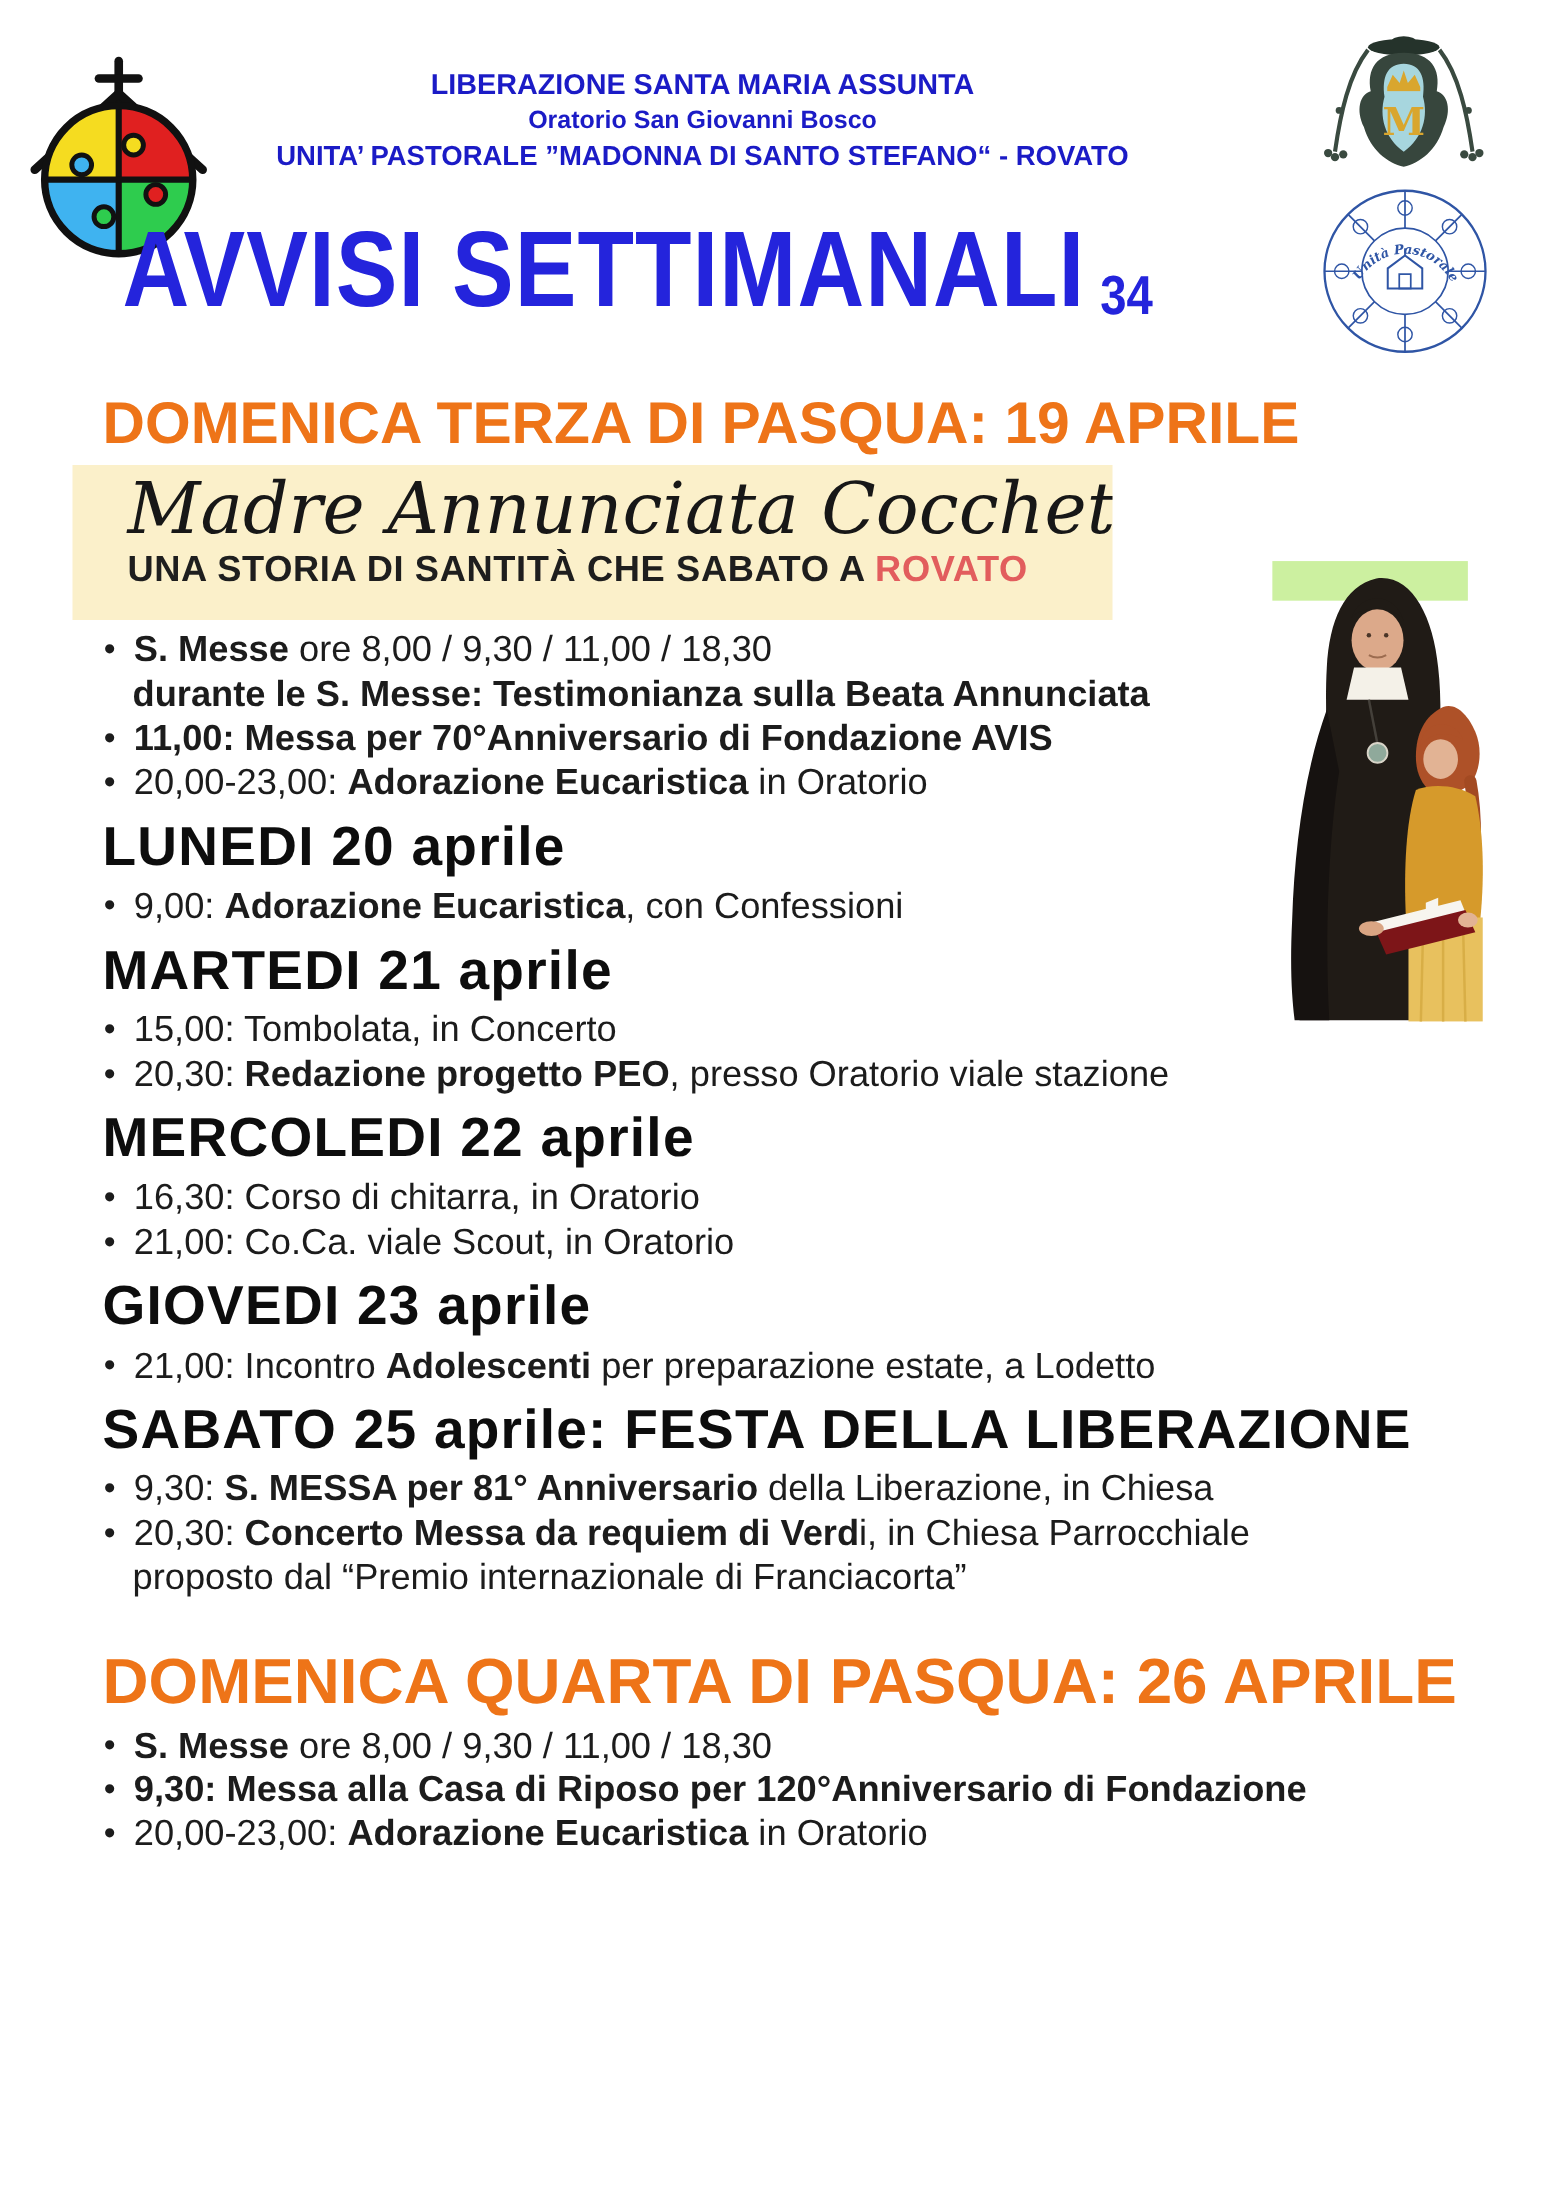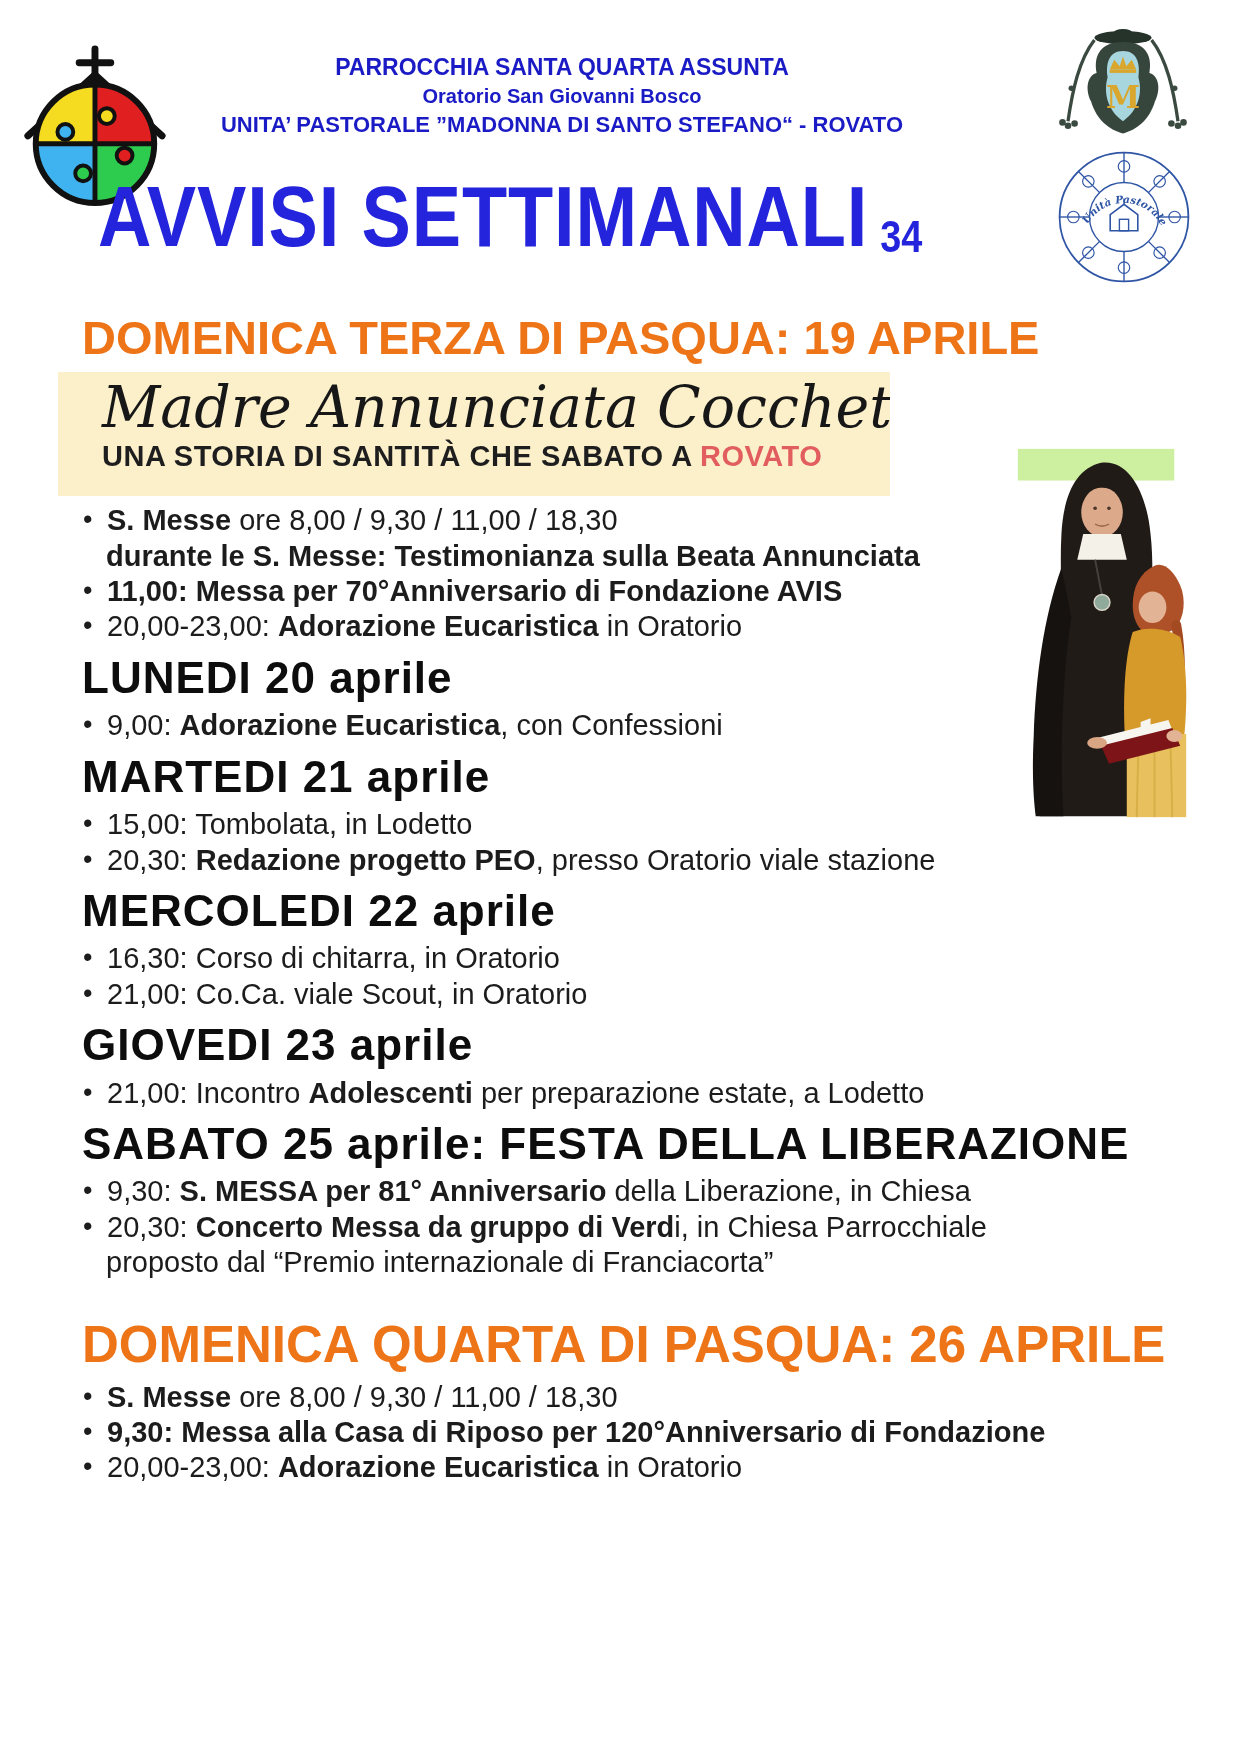--- a/index.html
+++ b/index.html
@@ -74,21 +74,21 @@
       <line x1="22" y1="110" x2="142" y2="110" stroke="#111" stroke-width="5"></line>
       <circle cx="94" cy="82" r="8" fill="#f5dc20" stroke="#111" stroke-width="4"></circle>
       <circle cx="112" cy="122" r="8" fill="#e02020" stroke="#111" stroke-width="4"></circle>
       <circle cx="70" cy="140" r="8" fill="#2ecc4e" stroke="#111" stroke-width="4"></circle>
       <circle cx="52" cy="98" r="8" fill="#3fb3f0" stroke="#111" stroke-width="4"></circle>
       <circle cx="82" cy="110" r="60" fill="none" stroke="#111" stroke-width="6"></circle>
     </svg>
   </div>
 
   <div class="header-text">
-    <div class="h-line1">PARROCCHIA SANTA QUARTA ASSUNTA</div>
+    <div class="h-line1">LIBERAZIONE SANTA MARIA ASSUNTA</div>
     <div class="h-line2">Oratorio San Giovanni Bosco</div>
     <div class="h-line3">UNITA’ PASTORALE ”MADONNA DI SANTO STEFANO“ - ROVATO</div>
   </div>
 
   <div class="crest">
     <svg width="132" height="122" viewBox="0 0 120 110">
       <ellipse cx="60" cy="8" rx="9" ry="4" fill="#25332b"></ellipse>
       <ellipse cx="60" cy="12" rx="26" ry="6" fill="#25332b"></ellipse>
       <path d="M34,14 C20,32 14,60 10,88" fill="none" stroke="#3a4a40" stroke-width="3"></path>
       <path d="M86,14 C100,32 106,60 110,88" fill="none" stroke="#3a4a40" stroke-width="3"></path>
@@ -182,21 +182,21 @@
         <div class="items">
           <div class="item">
             <span class="marker">•</span>
             <span><span>9,00: </span><span class="b">Adorazione Eucaristica</span><span>, con Confessioni</span></span>
           </div>
         </div>
         <div class="day-heading">MARTEDI 21 aprile</div>
         <div class="items">
           <div class="item">
             <span class="marker">•</span>
-            <span><span>15,00: Tombolata, in Lodetto</span></span>
+            <span><span>15,00: Tombolata, in Concerto</span></span>
           </div>
           <div class="item">
             <span class="marker">•</span>
             <span><span>20,30: </span><span class="b">Redazione progetto PEO</span><span>, presso Oratorio viale stazione</span></span>
           </div>
         </div>
         <div class="day-heading">MERCOLEDI 22 aprile</div>
         <div class="items">
           <div class="item">
             <span class="marker">•</span>
@@ -215,21 +215,21 @@
           </div>
         </div>
         <div class="day-heading">SABATO 25 aprile: FESTA DELLA LIBERAZIONE</div>
         <div class="items">
           <div class="item">
             <span class="marker">•</span>
             <span><span>9,30: </span><span class="b">S. MESSA per 81° Anniversario</span><span> della Liberazione, in Chiesa</span></span>
           </div>
           <div class="item">
             <span class="marker">•</span>
-            <span><span>20,30: </span><span class="b">Concerto Messa da gruppo di Verd</span><span>i, in Chiesa Parrocchiale</span></span>
+            <span><span>20,30: </span><span class="b">Concerto Messa da requiem di Verd</span><span>i, in Chiesa Parrocchiale</span></span>
           </div>
           <div class="item cont">
             <span><span>proposto dal “Premio internazionale di Franciacorta”</span></span>
           </div>
         </div>
         <div class="day-heading orange">DOMENICA QUARTA DI PASQUA: 26 APRILE</div>
         <div class="items">
           <div class="item">
             <span class="marker">•</span>
             <span><span class="b">S. Messe</span><span>  ore 8,00 / 9,30 / 11,00 / 18,30</span></span>

